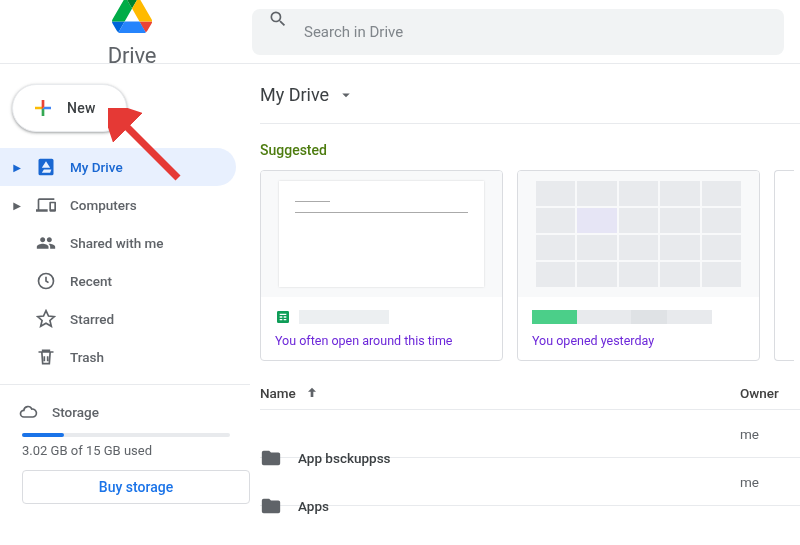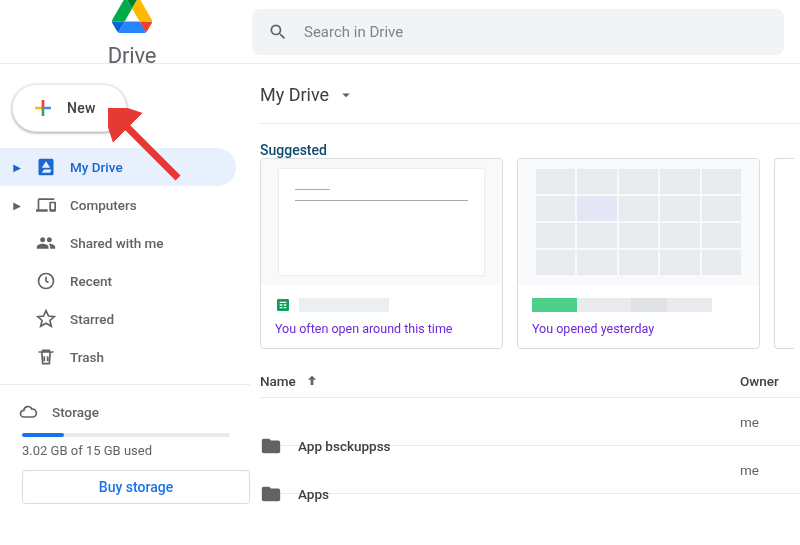--- a/index.html
+++ b/index.html
@@ -2,21 +2,21 @@
 <html><head>
 <meta charset="utf-8">
 <style>
   * { box-sizing: border-box; margin: 0; padding: 0; font-family: "Google Sans", Roboto, Arial, sans-serif; }
   body { width: 800px; height: 545px; overflow: hidden; background: #fff; color: #3c4043; font-size: 14px; position: relative; }
 
   
   .header { display: flex; align-items: center; height: 64px; border-bottom: 1px solid #e8eaed; padding: 0 16px 0 12px; }
   .brand { display: flex; align-items: center; gap: 8px; width: 240px; flex-direction: column; }
   .brand-name { font-size: 22px; color: #5f6368; letter-spacing: -0.2px; }
-  .search { flex: 1; background: #f1f3f4; border-radius: 8px; height: 46px; display: flex; align-items: center; padding: 0 16px; gap: 16px; }
+  .search { flex: 1; background: #f1f3f4; border-radius: 8px; height: 46px; display: flex; padding: 0 16px; gap: 16px; }
   .search-icon { color: #5f6368; }
   .search-input { flex: 1; border: none; background: transparent; font-size: 15px; color: #5f6368; outline: none; }
   .search-input::placeholder { color: #80868b; }
 
   
   .body { display: flex; height: calc(545px - 64px); }
   .sidebar { width: 250px; padding: 12px 0 0 0; display: flex; flex-direction: column; }
   .main { flex: 1; padding: 20px 0 0 10px; overflow: hidden; }
 
   
@@ -35,21 +35,21 @@
 
   .storage-row { display:flex; align-items:center; gap:14px; padding-left:18px; height:34px; color:#5f6368; cursor:pointer;}
   .storage-bar { margin: 4px 20px 6px 22px; height:4px; background:#e8eaed; border-radius:2px; position:relative; }
   .storage-fill { position:absolute; left:0; top:0; bottom:0; width:20%; background:#1a73e8; border-radius:2px;}
   .storage-text { font-size:13px; color:#5f6368; padding-left:22px; }
   .buy-btn { margin:12px 0 0 22px; border:1px solid #dadce0; background:#fff; color:#1a73e8; font-size:14px; font-weight:500; padding:8px 22px; border-radius:4px; cursor:pointer; }
 
   
   .breadcrumb { display:flex; align-items:center; gap:8px; font-size:18px; color:#3c4043; padding-left:0; margin-bottom:18px; cursor:pointer; }
   .hr { height:1px; background:#e8eaed; margin-right:0; margin-bottom:18px; }
-  .section-title { font-size:14px; color:#0c4a6e; font-weight:500; }
+  .section-title { font-size:14px; color:#4d7c0f; font-weight:500; margin-bottom:12px; }
 
   .cards { display:flex; gap:14px; overflow:hidden; }
   .card { width:243px; border:1px solid #dadce0; border-radius:4px; overflow:hidden; cursor:pointer; background:#fff; flex-shrink:0;}
   .card-preview { height:126px; background:#f8f9fa; display:flex; align-items:center; justify-content:center; padding:10px 18px;}
   .docprev { background:#fff; width:100%; height:100%; box-shadow:0 0 2px rgba(0,0,0,.15); padding:12px 16px; font-size:5px; color:#ccc;}
   .docprev .line{height:1px;background:#aaa;margin-bottom:2px;} .docprev .sp{height:8px;}
   .blur-grid { display:grid; grid-template-columns:repeat(5,1fr); grid-template-rows:repeat(4,1fr); gap:2px; width:100%; height:100%; }
   .blur-grid div{background:#e8eaed;}
   .blur-grid div:nth-child(7){background:#e6e5f5;}
   .card-footer { padding:10px 14px 12px; }

